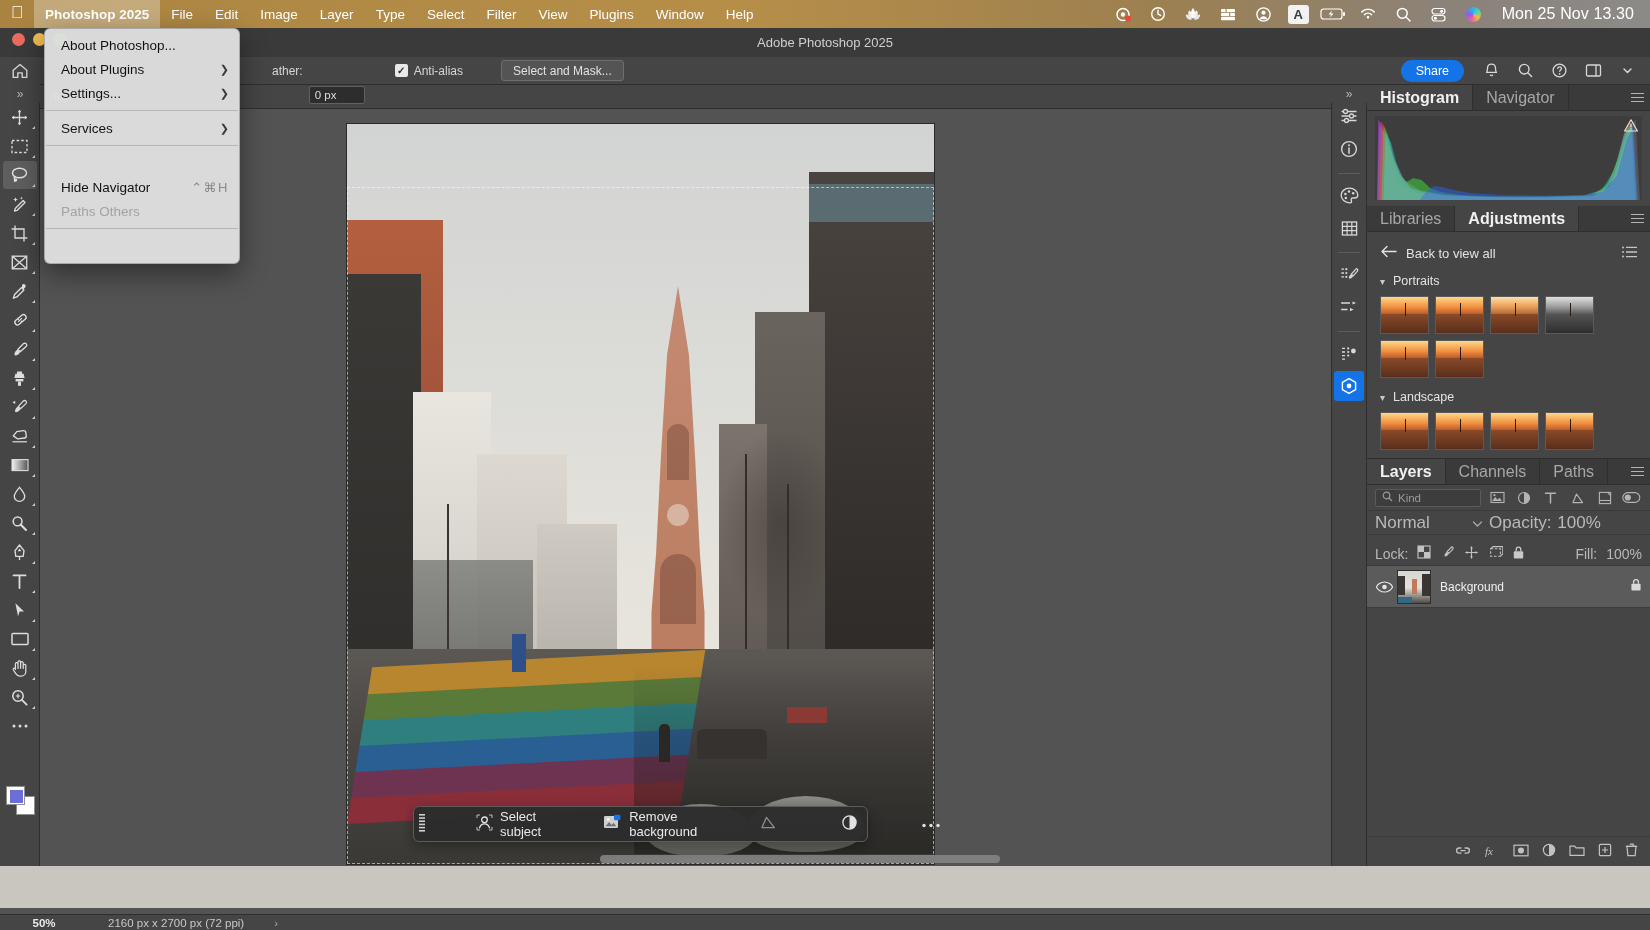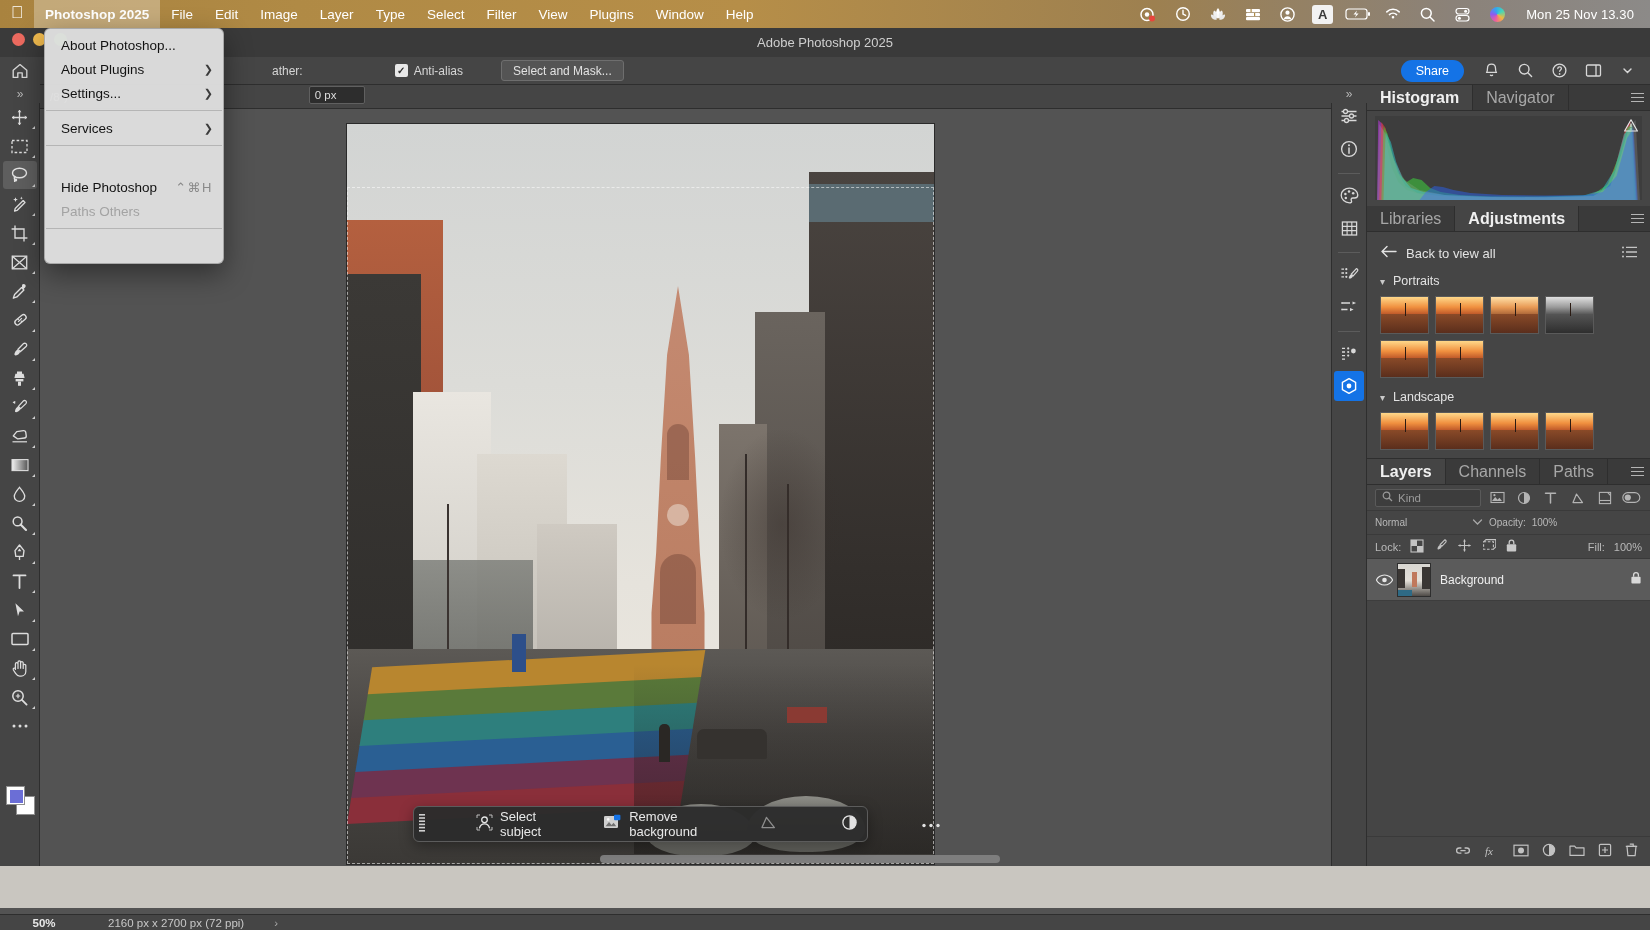--- a/index.html
+++ b/index.html
@@ -21,33 +21,33 @@
   .apple-logo{
     width:34px; display:flex; align-items:center; justify-content:center;
     font-size:17px; line-height:1; padding-bottom:3px;
   }
   .mb-item{ padding:0 11px; height:28px; display:flex; align-items:center; white-space:nowrap; }
   .mb-item.active{ background:rgba(255,255,255,0.30); font-weight:bold; }
   .mb-item.appname{ font-weight:bold; }
   .mb-right{ margin-left:auto; display:flex; align-items:center; padding-right:10px; gap:2px; }
   .mb-icon{ width:33px; height:28px; display:flex; align-items:center; justify-content:center; }
   .mb-icon svg{ display:block; }
-  .mb-clock{ padding:0 6px 0 10px; font-size:13px; white-space:nowrap; letter-spacing:0.1px;}
+  .mb-clock{ padding:0 6px 0 10px; font-size:16px; white-space:nowrap; letter-spacing:0.1px;}
   .key-a{
     width:21px;height:19px;border-radius:3px;background:#f2f2f2;color:#3a3a3a;
     display:flex;align-items:center;justify-content:center;font-size:13px;font-weight:600;
   }
   .siri-orb{
     width:15px;height:15px;border-radius:50%;
     background:conic-gradient(from 200deg,#ef5d9e,#8d5cf0,#2fa8f0,#47d6b6,#f0b93f,#ef5d9e);
   }
 
   
   .dropdown{
-    position:absolute; left:44px; top:28px; width:180px;
+    position:absolute; left:44px; top:28px; width:196px;
     background:rgba(224,224,224,0.96);
     border:0.5px solid rgba(120,120,120,0.5);
     border-radius:6px;
     box-shadow:0 10px 28px rgba(0,0,0,0.42);
     padding:4px 0 5px 0;
     z-index:200;
     color:#121212; font-size:13.5px;
   }
   .dd-item{
     height:24px; display:flex; align-items:center;
@@ -243,26 +243,26 @@
     display:flex; align-items:center; gap:6px; padding:4px 8px; height:26px;
     border-bottom:1px solid #3a3a3a; color:#9a9a9a; font-size:11.5px;
   }
   .filter-pill{
     display:flex;align-items:center;gap:5px; background:#3d3d3d; border:1px solid #5a5a5a;
     border-radius:2px; height:18px; padding:0 6px; width:106px; color:#9a9a9a;
   }
   .fi{ width:21px;height:18px;display:flex;align-items:center;justify-content:center;color:#b4b4b4; }
   .lay-blend{
     display:flex; align-items:center; gap:6px; padding:3px 8px; height:24px;
-    color:#b9b9b9; font-size:10px; border-bottom:1px solid #3a3a3a;
+    color:#b9b9b9; font-size:17px; border-bottom:1px solid #3a3a3a;
   }
   .blend-sel{ width:108px;display:flex;align-items:center;justify-content:space-between; }
   .lay-lock{
     display:flex; align-items:center; gap:9px; padding:3px 8px; height:24px;
-    color:#b9b9b9; font-size:11px; border-bottom:1px solid #3a3a3a;
+    color:#b9b9b9; font-size:14px; border-bottom:1px solid #3a3a3a;margin-top:7px;
   }
   .lrow{
     display:flex; align-items:center; height:42px; padding:0 8px 0 4px;
     background:#5b5b5b; border-bottom:1px solid #3d3d3d; color:#efefef; font-size:12px;
   }
   .eye{ width:26px;display:flex;align-items:center;justify-content:center; }
   .lthumb{ width:34px;height:34px;border:1px solid #2e2e2e;margin-right:9px;overflow:hidden;position:relative; }
   .lock-ic{ margin-left:auto; color:#d6d6d6; }
   .lay-bottom{
     margin-top:auto; height:30px; display:flex; align-items:center; justify-content:flex-end;
@@ -1177,21 +1177,21 @@
     <div class="dd-item">
       <span class="dd-label">Services</span>
       <span class="dd-arrow">❯</span>
     </div>
     <div class="dd-sep"></div>
     <div class="dd-item">
       <span class="dd-label"></span>
       <span class="dd-shortcut"></span>
     </div>
     <div class="dd-item">
-      <span class="dd-label">Hide Photoshop</span>
+      <span class="dd-label">Hide Navigator</span>
       <span class="dd-shortcut">⌃⌘H</span>
     </div>
     <div class="dd-item disabled">
       <span class="dd-label">Paths Others</span>
     </div>
     <div class="dd-sep"></div>
     <div class="dd-item">
       <span class="dd-label"></span>
       <span class="dd-shortcut"></span>
     </div>

